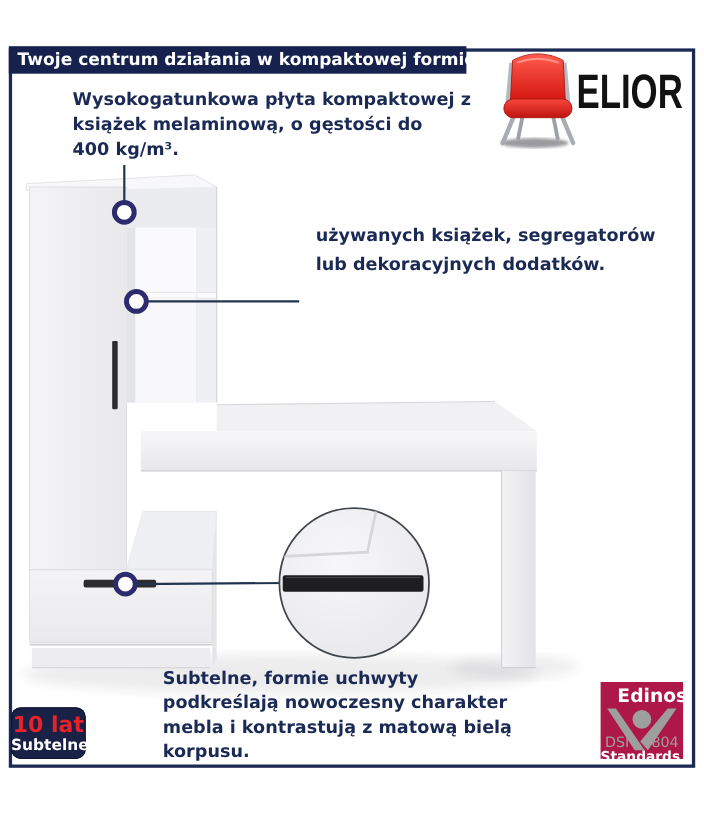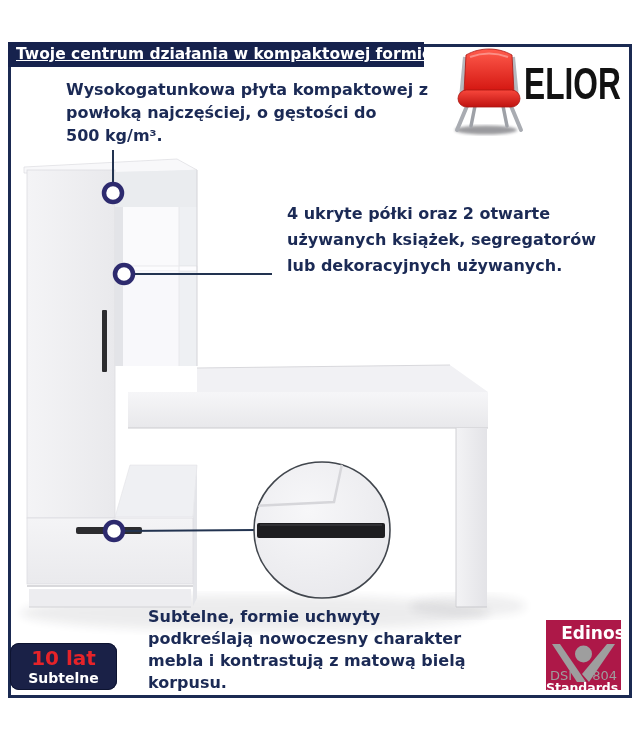--- a/index.html
+++ b/index.html
@@ -2,31 +2,31 @@
 <html><head>
 <meta charset="utf-8">
 <style>
   html,body{margin:0;padding:0;background:#fff;}
   .page{position:relative;width:640px;height:750px;background:#ffffff;overflow:hidden;
         font-family:"DejaVu Sans","Liberation Sans",sans-serif;}
   .frame{position:absolute;left:8px;top:44px;width:618px;height:648px;
          border:3px solid #1b2a52;background:transparent;}
   .banner{position:absolute;left:8px;top:42px;width:416px;height:25px;background:#16224d;
           color:#ffffff;font-weight:bold;font-size:15.5px;line-height:25px;padding-left:8px;
-          box-sizing:border-box;white-space:nowrap;z-index:5;text-decoration:underline;}
+          box-sizing:border-box;white-space:nowrap;z-index:5;}
   .wordmark{position:absolute;left:524px;top:62px;color:#121212;font-weight:bold;
             font-size:44px;line-height:44px;font-family:"Liberation Sans",sans-serif;
             transform:scaleX(0.72);transform-origin:left top;letter-spacing:0px;z-index:5;}
   .chair{position:absolute;left:452px;top:44px;z-index:5;}
   .textblock{position:absolute;color:#1b2a55;font-weight:bold;font-size:16px;z-index:4;}
   .tb1{left:66px;top:78px;line-height:23px;}
   .tb2{left:287px;top:201px;line-height:26px;}
   .tb3{left:148px;top:606px;line-height:22px;}
   .furniture{position:absolute;left:0;top:0;z-index:2;}
-  .badge-warranty{position:absolute;left:10px;top:643px;width:107px;height:47px;background:#1a2147;
+  .badge-warranty{position:absolute;left:10px;top:643px;width:68px;height:47px;background:#1a2147;
                   border-radius:9px;text-align:center;z-index:6;box-shadow:0 0 0 1px #0d1330 inset;}
   .badge-warranty .years{color:#e62329;font-weight:bold;font-size:20px;line-height:24px;margin-top:3px;}
   .badge-warranty .lbl{color:#ffffff;font-weight:bold;font-size:14px;line-height:16px;}
   .badge-standards{position:absolute;left:546px;top:620px;width:75px;height:70px;background:#ad1848;z-index:6;}
   .badge-standards .top{position:absolute;left:0;top:3px;width:94px;text-align:center;
                         color:#fff;font-weight:bold;font-size:17px;}
   .badge-standards .dsi{position:absolute;left:4px;top:48px;color:#9e9e9e;font-weight:normal;font-size:13px;}
   .badge-standards .n804{position:absolute;right:4px;top:48px;color:#9e9e9e;font-weight:normal;font-size:13px;}
   .badge-standards .std{position:absolute;left:0;top:60px;width:75px;text-align:left;
                         color:#fff;font-weight:bold;font-size:12.5px;}
@@ -63,27 +63,26 @@
     <path d="M15,62 L5,86" stroke="#a9acb2" stroke-width="4" stroke-linecap="round" fill="none"></path>
     <path d="M59,62 L69,86" stroke="#a9acb2" stroke-width="4" stroke-linecap="round" fill="none"></path>
     <path d="M23,62 L19,82" stroke="#9ea1a7" stroke-width="3.5" stroke-linecap="round" fill="none"></path>
     <path d="M51,62 L55,82" stroke="#9ea1a7" stroke-width="3.5" stroke-linecap="round" fill="none"></path>
     <rect x="6" y="46" width="62" height="17" rx="8.5" fill="url(#chairRed2)" stroke="#a81410" stroke-width="0.8"></rect>
   </svg>
   <div class="wordmark">ELIOR</div>
 
   <div class="textblock tb1">
       <div>Wysokogatunkowa płyta kompaktowej z</div>
-      <div>powłoką najczęściej, o gęstości do</div>
-      <div>500 kg/m³.</div>
+      <div>książek melaminową, o gęstości do</div>
+      <div>400 kg/m³.</div>
     </div>
   <div class="textblock tb2">
-      <div>4 ukryte półki oraz 2 otwarte</div>
       <div>używanych książek, segregatorów</div>
-      <div>lub dekoracyjnych używanych.</div>
+      <div>lub dekoracyjnych dodatków.</div>
     </div>
   <div class="textblock tb3">
       <div>Subtelne, formie uchwyty</div>
       <div>podkreślają nowoczesny charakter</div>
       <div>mebla i kontrastują z matową bielą</div>
       <div>korpusu.</div>
     </div>
 
   <svg class="furniture" width="640" height="750" viewBox="0 0 640 750">
     <defs>

